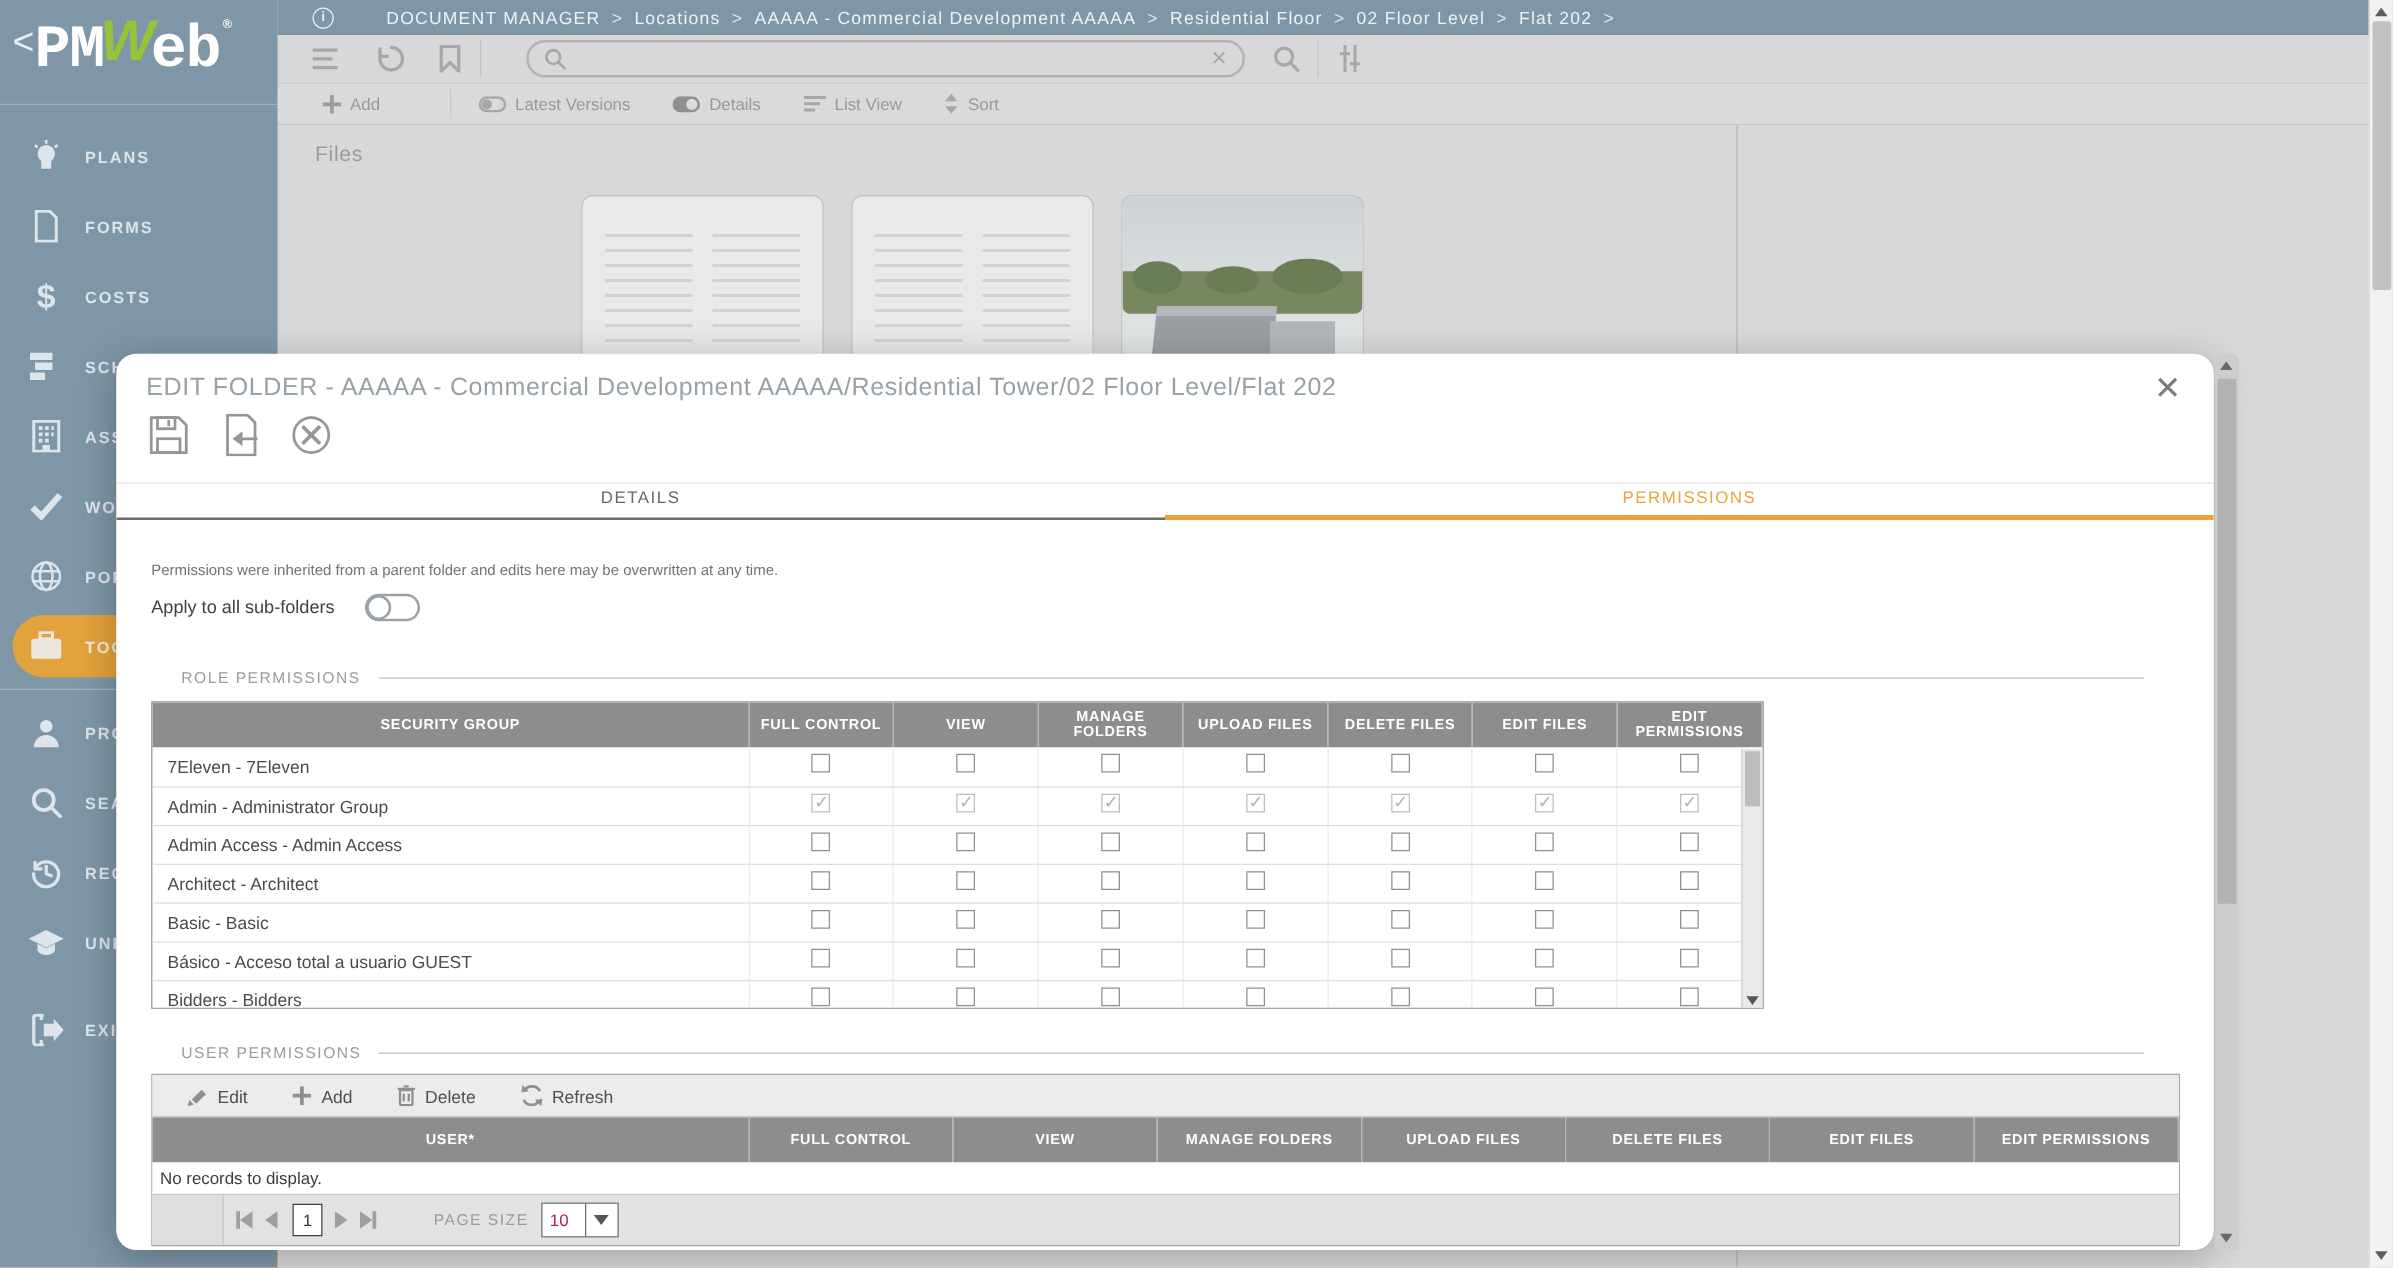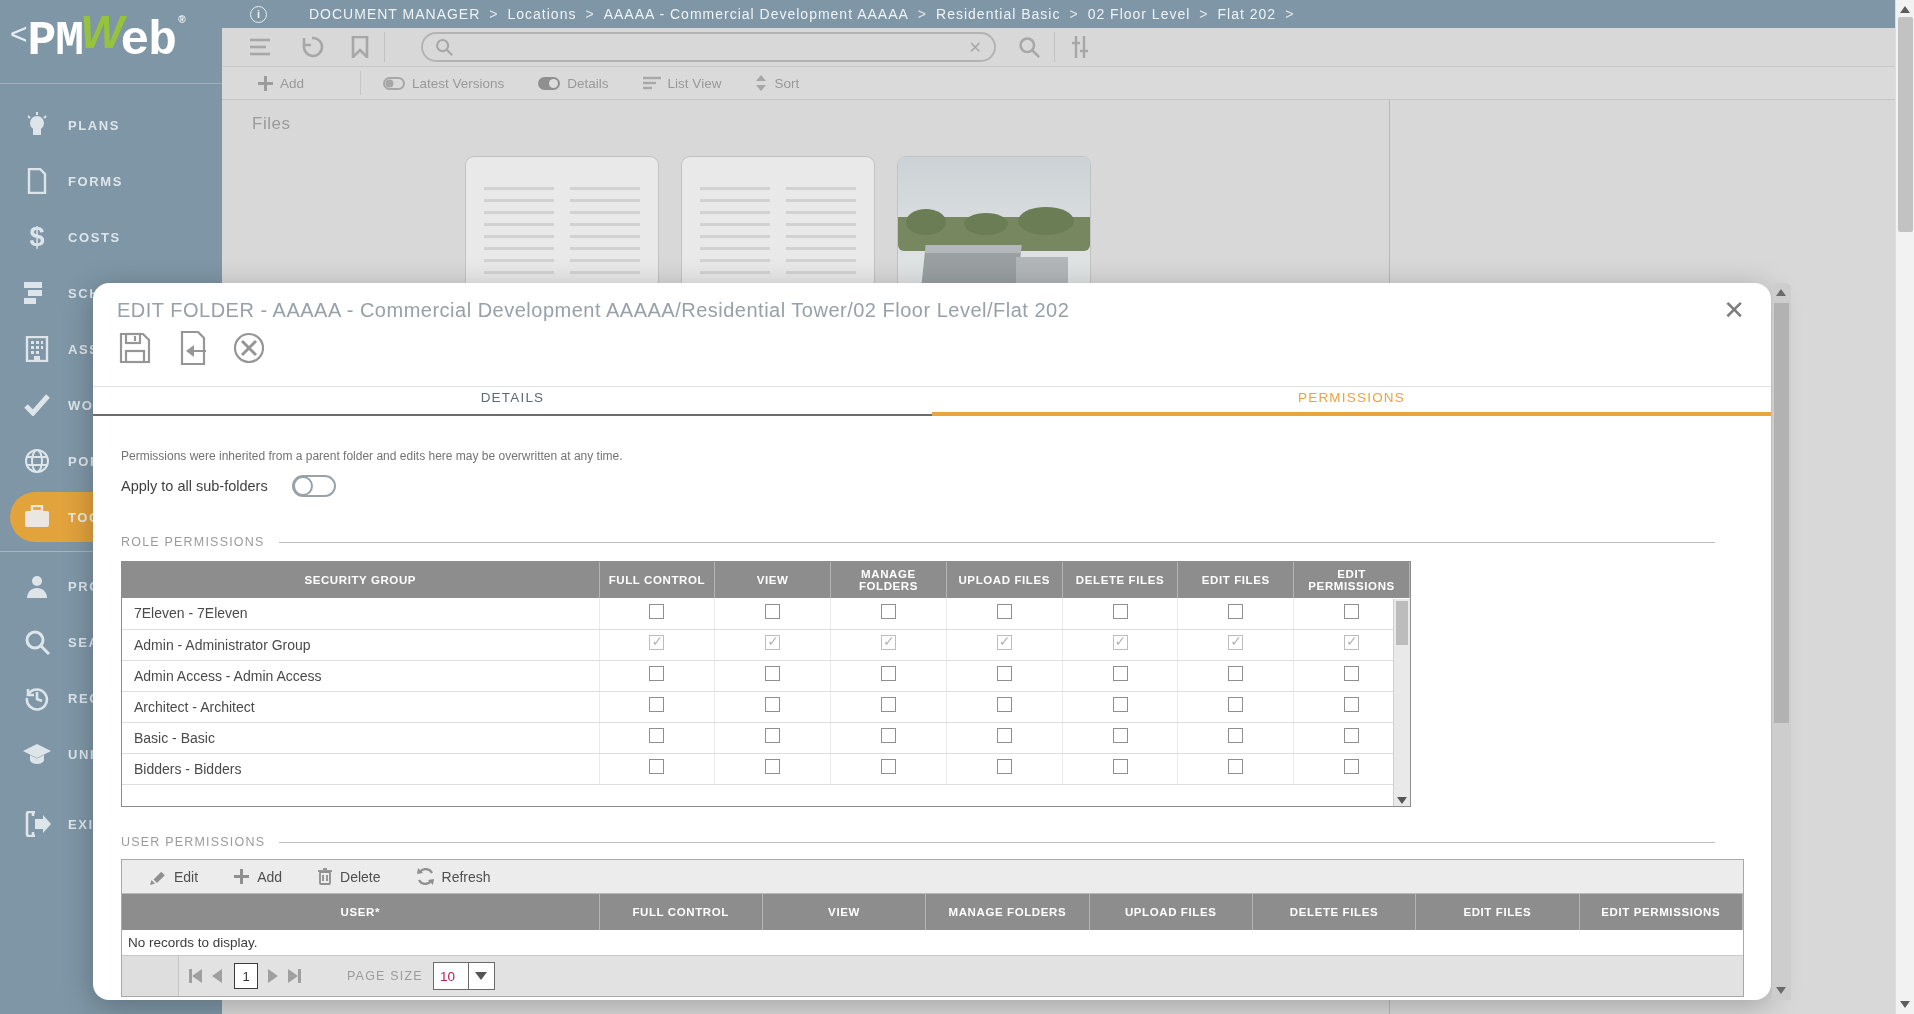--- a/index.html
+++ b/index.html
@@ -70,21 +70,21 @@
   #tab-underline-gray { position:absolute; left:0; top:131px; width:839px; height:2px; background:#6d6d6d; }
   #tab-underline-orange { position:absolute; left:839px; top:129px; width:839px; height:4px; background:#eaa43e; }
 
   #m-note { position:absolute; left:28px; top:166px; font-size:12px; color:#737373; }
   #apply-row { position:absolute; left:28px; top:192px; display:flex; align-items:center; gap:24px; }
   #apply-row .lbl { font-size:14.5px; color:#3f3f3f; }
   #toggle { width:44px; height:22px; border:2px solid #9aa2a8; border-radius:12px; position:relative; cursor:pointer; background:#fff; }
   #toggle .knob { position:absolute; left:-1px; top:-1px; width:20px; height:20px; border:2px solid #9aa2a8; border-radius:50%; background:#fff; }
 
   .sec-h { position:absolute; left:28px; right:56px; display:flex; align-items:center; gap:14px; }
-  .sec-h .t { font-size:12.5px; color:#9b9b9b; letter-spacing:1.2px; white-space:nowrap; }
+  .sec-h .t { font-size:12.5px; color:#9b9b9b; letter-spacing:1.2px; white-space:nowrap;margin-left:24px; }
   .sec-h .line { flex:1; height:1px; background:#bdbdbd; }
   #role-h { top:252px; }
   #user-h { top:552px; }
 
   
   #role-wrap { position:absolute; left:28px; top:278px; width:1290px; height:246px; border:1.5px solid #8d8d8d; overflow:hidden; }
   table { border-collapse:collapse; width:100%; table-layout:fixed; }
   th { background:#8d8d8d; color:#fff; font-size:11.5px; font-weight:bold; letter-spacing:.6px; height:36px; border-right:1px solid rgba(255,255,255,.35); }
   td { height:31px; border-bottom:1px solid #dedede; border-right:1px solid #ebebeb; text-align:center; background:#fff; }
   td.g { text-align:left; padding-left:12px; font-size:14px; color:#4a4a4a; }
@@ -254,21 +254,21 @@
           <polygon points="12,8 20,8 20,4 28,13 20,22 20,18 12,18" fill="#dde5ea" stroke="none"></polygon>
         </svg>
       </span>
     <span class="lbl">EXIT</span>
   </div>
 </div>
 
 <div id="topbar">
   <span id="info-ic">i</span>
   <span id="crumbs">
-    <span>DOCUMENT MANAGER</span><span class="sep">&gt;</span><span>Locations</span><span class="sep">&gt;</span><span>AAAAA - Commercial Development AAAAA</span><span class="sep">&gt;</span><span>Residential Basic</span><span class="sep">&gt;</span><span>02 Floor Level</span><span class="sep">&gt;</span><span>Flat 202</span><span class="sep">&gt;</span>
+    <span>DOCUMENT MANAGER</span><span class="sep">&gt;</span><span>Locations</span><span class="sep">&gt;</span><span>AAAAA - Commercial Development AAAAA</span><span class="sep">&gt;</span><span>Residential Floor</span><span class="sep">&gt;</span><span>02 Floor Level</span><span class="sep">&gt;</span><span>Flat 202</span><span class="sep">&gt;</span>
   </span>
 </div>
 
 <div id="content">
   <div id="iconrow">
     <span class="bg-ic" style="margin-left:28px">
         <svg width="24" height="20" viewBox="0 0 24 20" stroke="#a7a7a7" stroke-width="2.6" fill="none">
           <line x1="0" y1="3" x2="20" y2="3"></line>
           <line x1="0" y1="10" x2="16" y2="10"></line>
           <line x1="0" y1="17" x2="20" y2="17"></line>
@@ -484,20 +484,30 @@
           <td><span class="cb" data-checked="false"></span></td>
           <td><span class="cb" data-checked="false"></span></td>
           <td><span class="cb" data-checked="false"></span></td>
           <td><span class="cb" data-checked="false"></span></td>
           <td><span class="cb" data-checked="false"></span></td>
           <td><span class="cb" data-checked="false"></span></td>
           <td><span class="cb" data-checked="false"></span></td>
         </tr>
         <tr>
           <td class="g">Basic - Basic</td>
+          <td><span class="cb" data-checked="false"></span></td>
+          <td><span class="cb" data-checked="false"></span></td>
+          <td><span class="cb" data-checked="false"></span></td>
+          <td><span class="cb" data-checked="false"></span></td>
+          <td><span class="cb" data-checked="false"></span></td>
+          <td><span class="cb" data-checked="false"></span></td>
+          <td><span class="cb" data-checked="false"></span></td>
+        </tr>
+        <tr>
+          <td class="g">Básico - Acceso total a usuario GUEST</td>
           <td><span class="cb" data-checked="false"></span></td>
           <td><span class="cb" data-checked="false"></span></td>
           <td><span class="cb" data-checked="false"></span></td>
           <td><span class="cb" data-checked="false"></span></td>
           <td><span class="cb" data-checked="false"></span></td>
           <td><span class="cb" data-checked="false"></span></td>
           <td><span class="cb" data-checked="false"></span></td>
         </tr>
         <tr>
           <td class="g">Bidders - Bidders</td>

